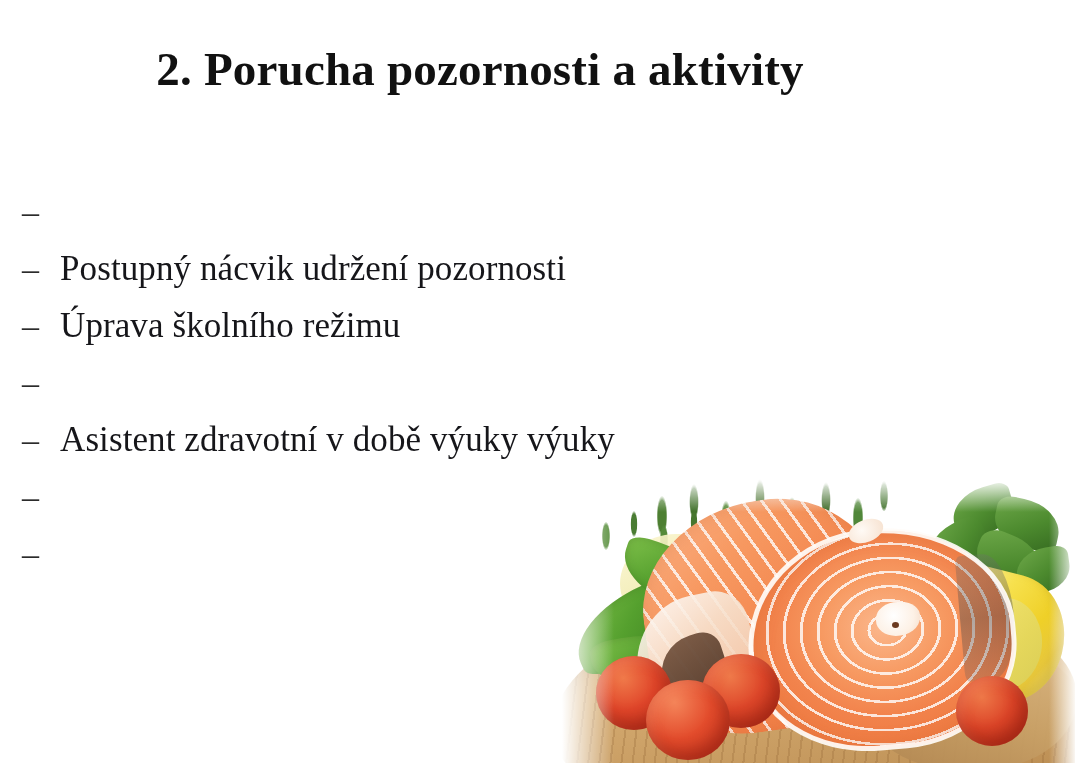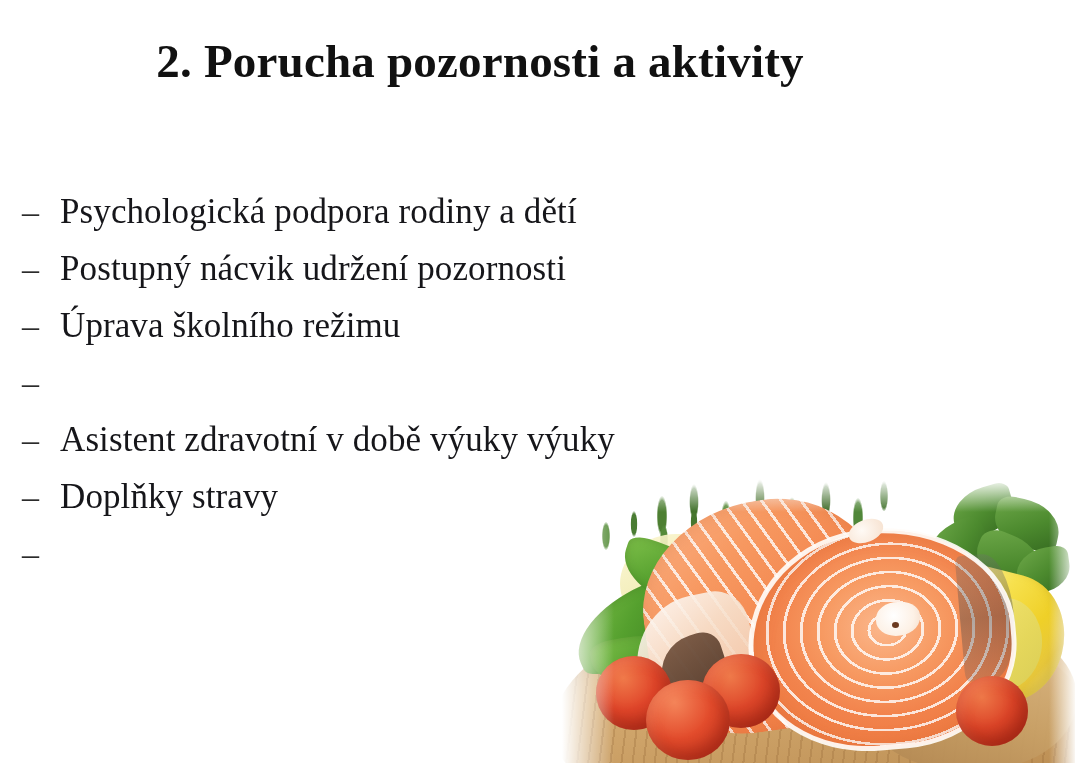--- a/index.html
+++ b/index.html
@@ -19,21 +19,21 @@
   #slide {
     position: absolute;
     inset: 0;
     background: #ffffff;
   }
 
   
   #slide-title {
     position: absolute;
     left: 0;
-    top: 32px;
+    top: 40px;
     width: 960px;
     text-align: center;
     font-family: "Liberation Serif", "DejaVu Serif", serif;
     font-weight: bold;
     font-size: 47px;
     line-height: 58px;
     letter-spacing: 0.2px;
     color: #111111;
     white-space: nowrap;
   }
@@ -326,21 +326,20 @@
 <body>
 
 <div id="slide">
 
   <div id="slide-title">2. Porucha pozornosti a aktivity</div>
 
   <ul id="bullet-list">
 
     <li class="bullet-row">
       <span class="bullet-dash">–</span>
-      <span class="bullet-text">Psychologická podpora rodiny a dětí</span>
     </li>
 
     <li class="bullet-row">
       <span class="bullet-dash">–</span>
       <span class="bullet-text">Postupný nácvik udržení pozornosti</span>
     </li>
 
     <li class="bullet-row">
       <span class="bullet-dash">–</span>
       <span class="bullet-text">Úprava školního režimu</span>
@@ -350,21 +349,20 @@
       <span class="bullet-dash">–</span>
     </li>
 
     <li class="bullet-row">
       <span class="bullet-dash">–</span>
       <span class="bullet-text">Asistent zdravotní v době výuky výuky</span>
     </li>
 
     <li class="bullet-row">
       <span class="bullet-dash">–</span>
-      <span class="bullet-text">Doplňky stravy</span>
     </li>
 
     <li class="bullet-row">
       <span class="bullet-dash">–</span>
     </li>
 
   </ul>
 
   <div id="food-photo">
     <div class="ph board"></div>

